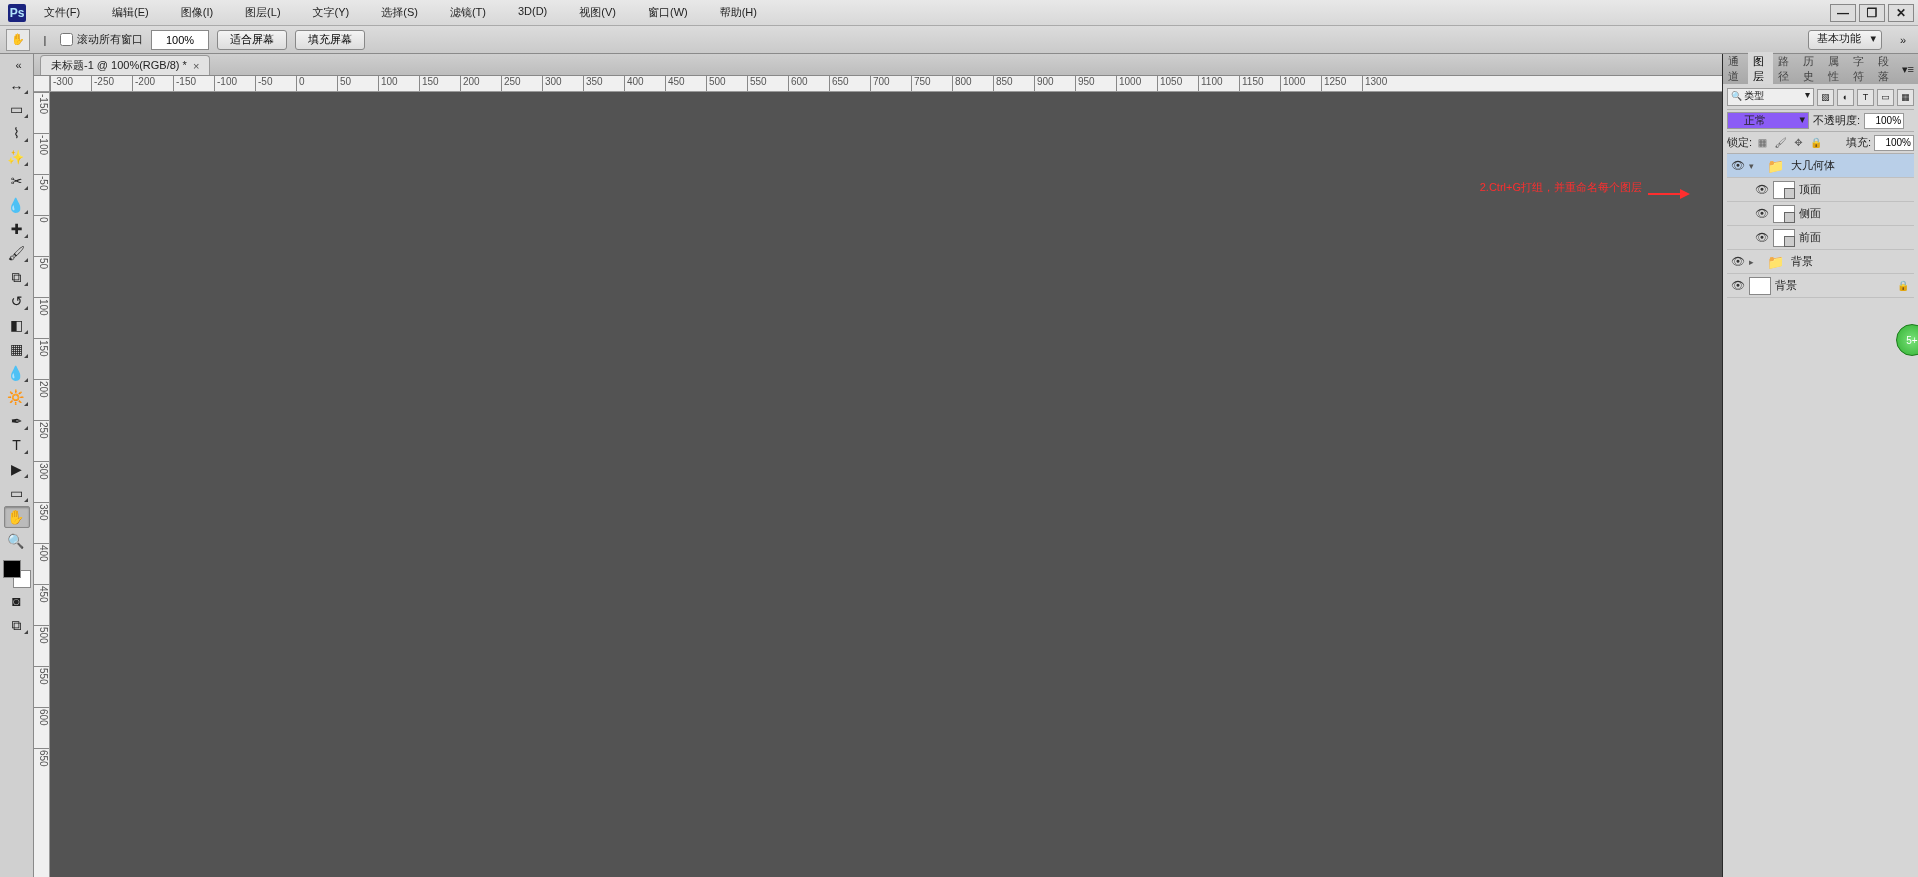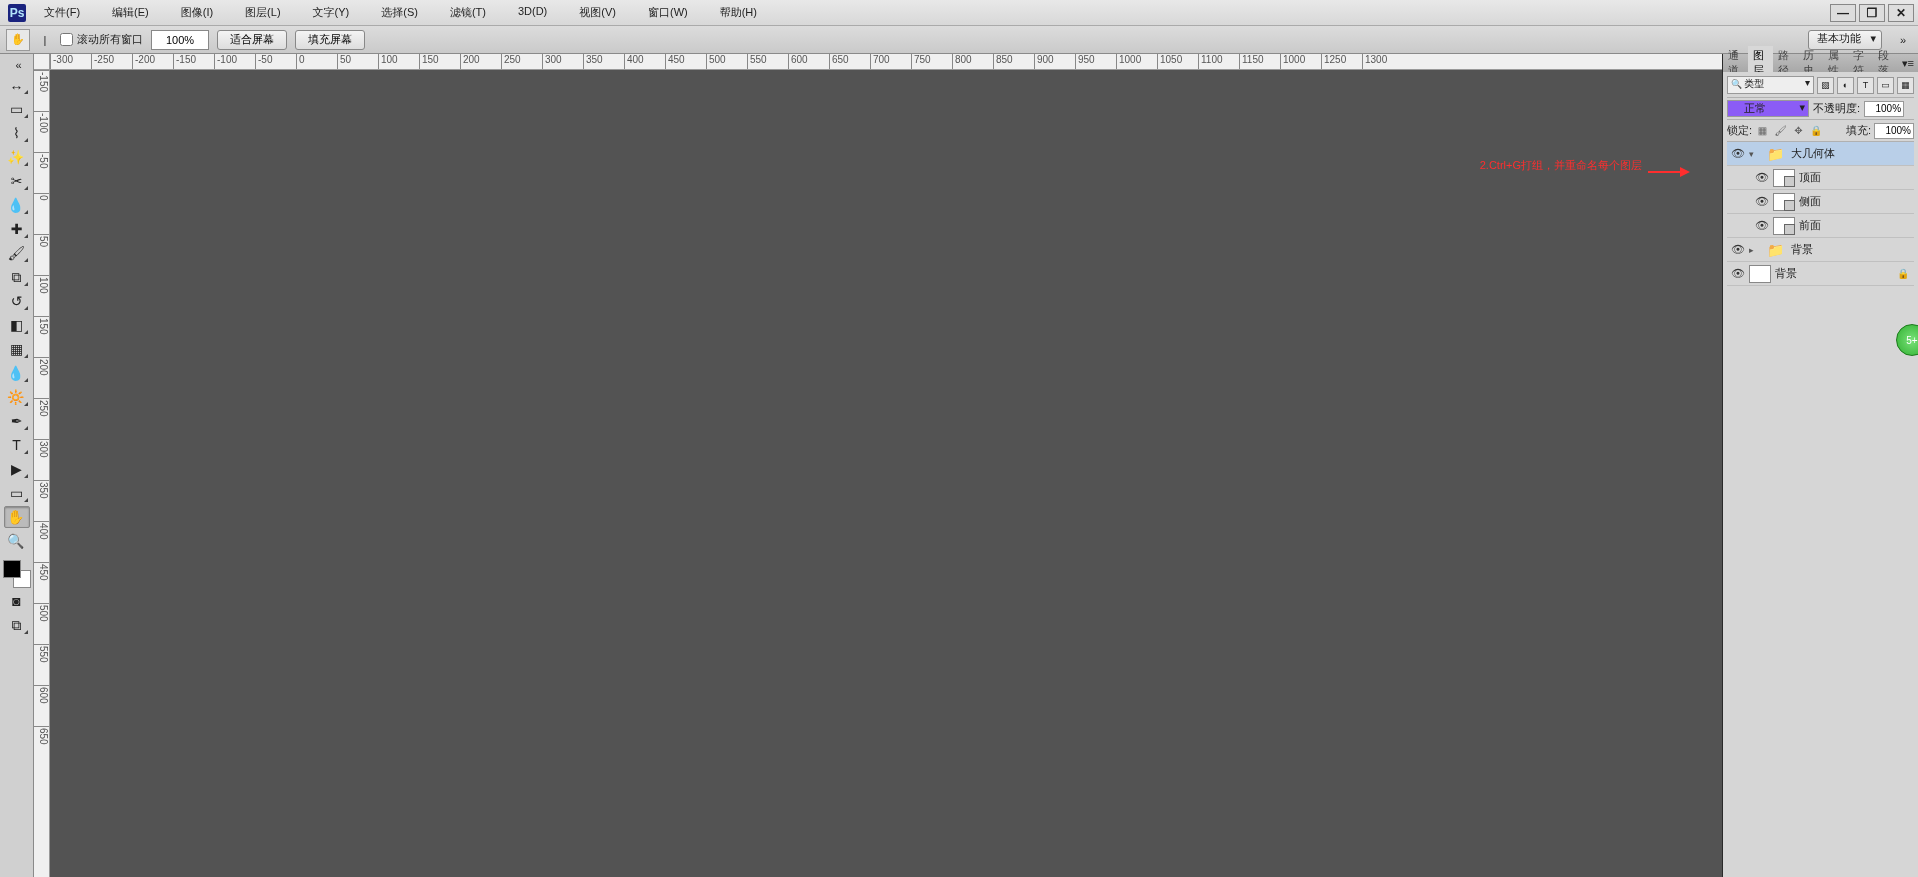--- a/index.html
+++ b/index.html
@@ -56,21 +56,21 @@
 .cube-side { position:absolute; left:387px; top:213px; width:32px; height:159px; background: linear-gradient(#d8d8d8,#c4c4c4); clip-path: polygon(0 25%, 100% 0, 100% 88%, 0 100%); }
 .watermark { position:absolute; left:50%; top:135px; transform:translateX(-50%); color:#b0d5ee; font-family: Georgia, serif; font-size:20px; font-style: italic; opacity:.7; white-space:nowrap; }
 .watermark .big { font-size:34px; font-weight:bold; }
 
 .annotation { position: absolute; right: 34px; top: 104px; color: #ff2e2e; font-size: 14px; font-weight: 500; display: flex; align-items: flex-end; gap: 6px; }
 .arrow { width: 40px; height: 2px; background: #ff2e2e; position: relative; }
 .arrow::after { content:""; position:absolute; right:-2px; top:-4px; border-left:10px solid #ff2e2e; border-top:5px solid transparent; border-bottom:5px solid transparent; }
 
 
 .panels { width: 196px; background: #535353; border-left: 1px solid #2a2a2a; display: flex; flex-direction: column; }
-.panel-tabs { height: 18px; background: linear-gradient(#bdbdbd,#a8a8a8); display: flex; align-items: center; font-size: 10px; }
+.panel-tabs { height: 30px; background: linear-gradient(#bdbdbd,#a8a8a8); display: flex; align-items: center; font-size: 10px; }
 .ptab { padding: 2px 5px; color: #444; }
 .ptab.active { background: #d8d8d8; color: #000; }
 .ptab-menu { margin-left:auto; padding: 0 4px; }
 
 .panel-body { background: #d6d6d6; flex: 1; padding: 4px 4px 0; }
 .filter-row { display:flex; align-items:center; gap:3px; height:22px; border-bottom:1px solid #b0b0b0; padding-bottom:3px; }
 .filter-select { flex:1; height:18px; border:1px solid #999; background:#eee; font-size:10px; padding-left:3px; position:relative; }
 .filter-select::before { content:"🔍"; font-size:9px; margin-right:2px; }
 .filter-select::after { content:"▾"; position:absolute; right:3px; }
 .filter-icn { width:17px; height:17px; border:1px solid #999; display:flex;align-items:center;justify-content:center; font-size:9px; background:#e4e4e4; }
@@ -162,20 +162,26 @@
     <div class="tool">🔍</div>
     <div class="swatches">
       <div class="swatch-bg"></div>
       <div class="swatch-fg"></div>
     </div>
     <div class="tool">◙</div>
     <div class="tool">⧉<span class="corner"></span></div>
   </div>
 
   <div class="doc-area">
+    <div class="doc-tabs">
+      <div class="doc-tab">
+        <span>未标题-1 @ 100%(RGB/8) *</span>
+        <span class="close">×</span>
+      </div>
+    </div>
     <div class="canvas-wrap">
       <div class="ruler-corner"></div>
       <div class="ruler-h">
           <div class="tick">-300</div>
           <div class="tick">-250</div>
           <div class="tick">-200</div>
           <div class="tick">-150</div>
           <div class="tick">-100</div>
           <div class="tick">-50</div>
           <div class="tick">0</div>

